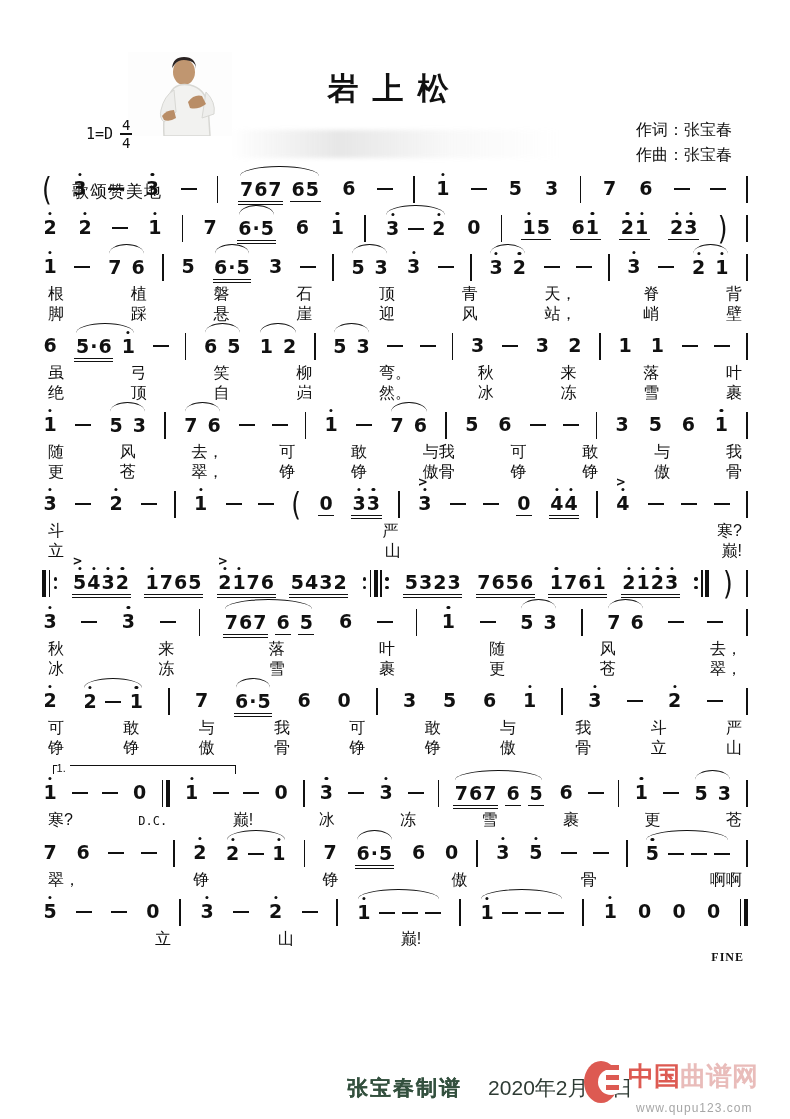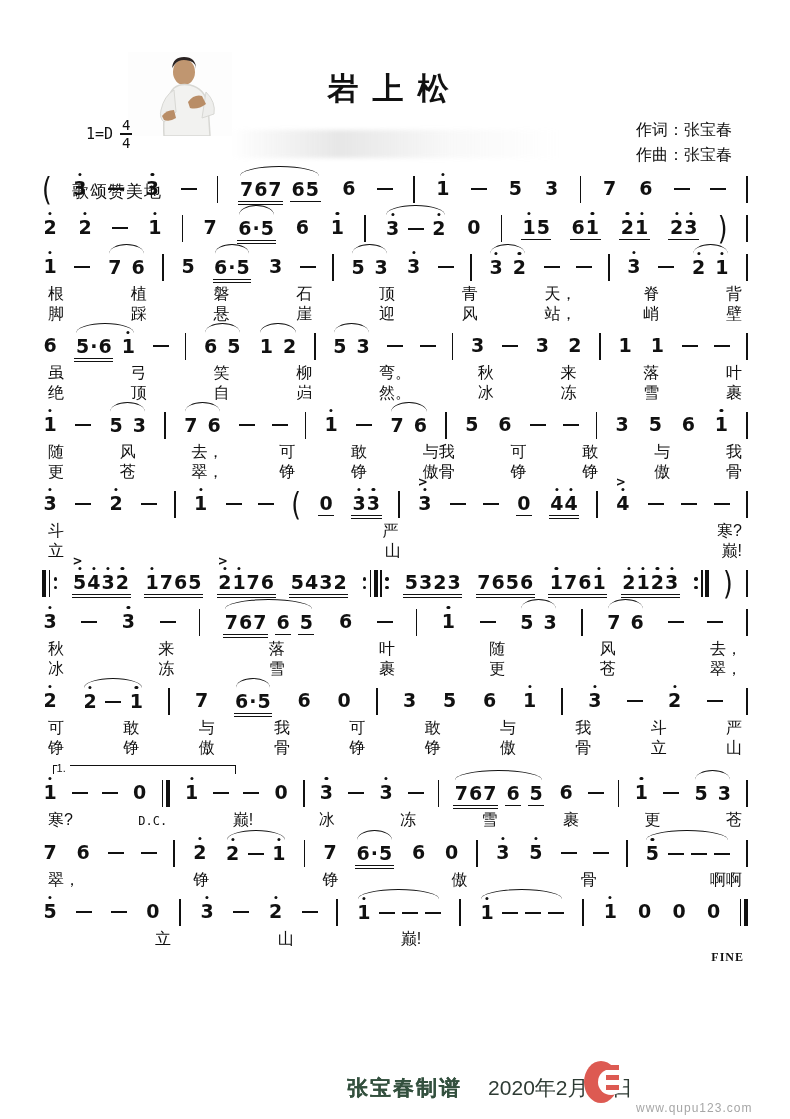--- a/index.html
+++ b/index.html
@@ -1101,14 +1101,17 @@
 
 <div class="watermark">
   <div class="wm-logo">
     <div class="wm-c"></div>
     <div class="wm-bars">
         <i></i>
         <i></i>
         <i></i>
       </div>
   </div>
+  <div class="wm-brand">
+    <span class="solid">中国</span><span class="light">曲谱网</span>
+  </div>
   <div class="wm-url">www.qupu123.com</div>
 </div>
 
 </body></html>

